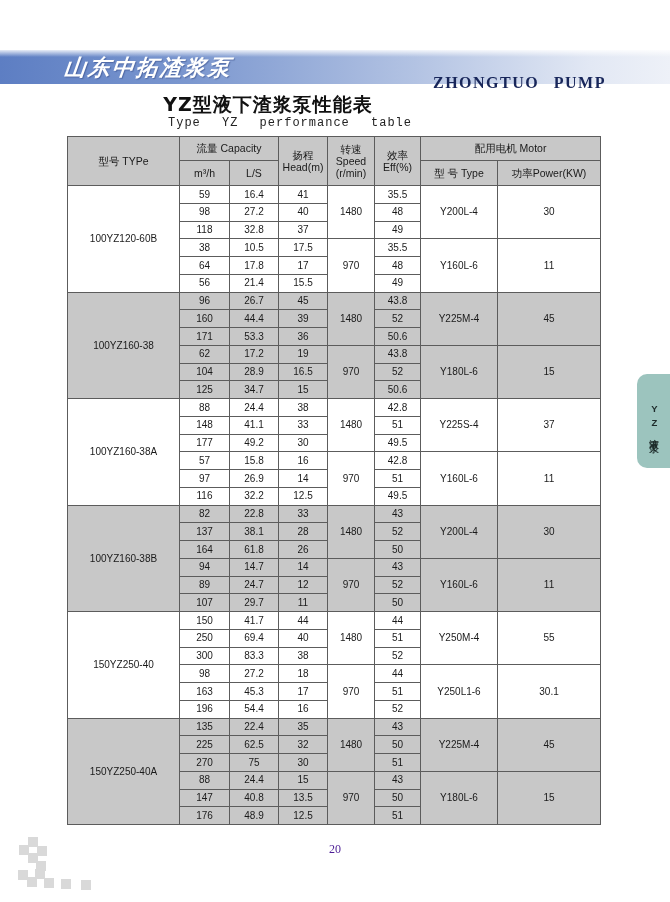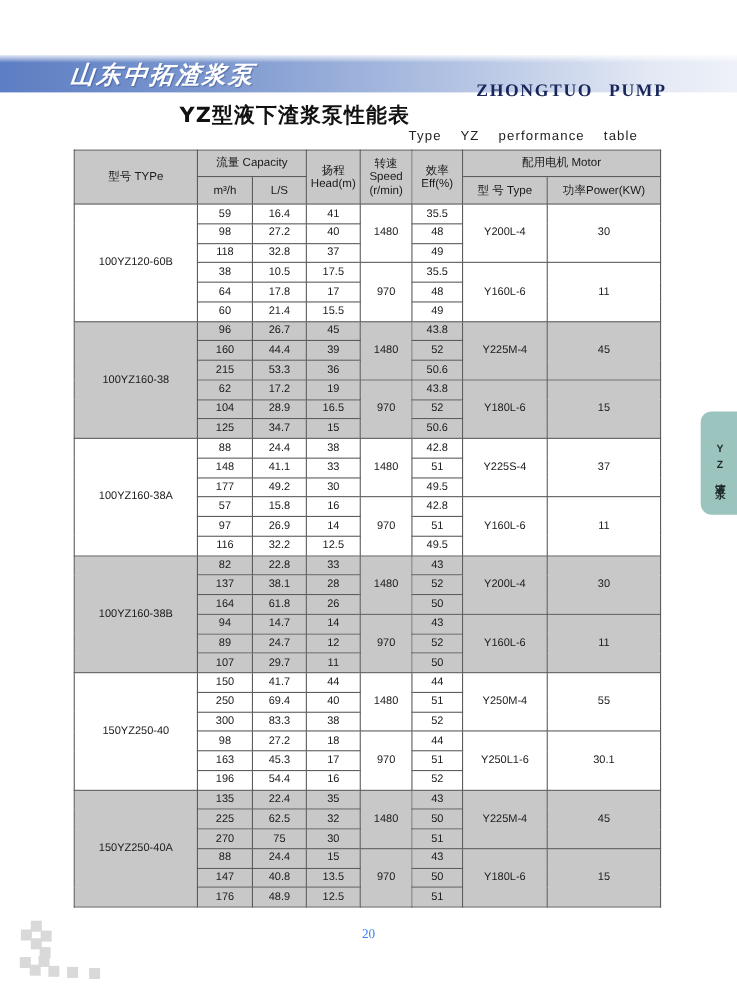--- a/index.html
+++ b/index.html
@@ -30,23 +30,23 @@
     font-size:16px; letter-spacing:1.5px; word-spacing:9px;
   }
 
   
   .title-zh {
     position:absolute; top:92px; left:0; width:536px; text-align:center;
     font-size:19px; font-weight:bold; color:#111; letter-spacing:1px;
     font-family:"DejaVu Sans", sans-serif;
   }
   .title-en {
-    position:absolute; top:116px; left:0; width:580px; text-align:right;
+    position:absolute; top:116px; left:0; width:580px; text-align:center;
     font-size:12px; color:#222; letter-spacing:1px; word-spacing:13px;
-    font-family:Liberation Sans, sans-serif;
+    font-family:Liberation Mono, monospace;
   }
 
   
   #perf-table {
     position:absolute; left:67px; top:136px; width:533px;
     border-collapse:collapse; table-layout:fixed;
   }
   #perf-table th, #perf-table td {
     border:1px solid #5c5c5c; text-align:center; vertical-align:middle;
     padding:0; font-size:10px; color:#1a1a1a; font-weight:normal;
@@ -66,21 +66,21 @@
     display:flex; align-items:center; justify-content:center;
   }
   .side-tab span {
     writing-mode:vertical-rl; text-orientation:upright;
     font-size:9.5px; letter-spacing:3px; color:#1d2b2a; font-weight:bold;
   }
 
   
   .page-number {
     position:absolute; top:842px; left:0; width:670px; text-align:center;
-    font-size:12px; color:#3b82f6; font-family:"Liberation Serif", serif;
+    font-size:12px; color:#4c1d95; font-family:"Liberation Serif", serif;
   }
   .decor { position:absolute; left:0; top:0; width:120px; height:902px; pointer-events:none; }
   .decor i { position:absolute; width:10px; height:10px; background:#d9d9d9; display:block; }
 </style>
 </head>
 <body>
 
 <div class="banner">
   <div class="logo-text">山东中拓渣浆泵</div>
   <div class="brand-text">ZHONGTUO  PUMP</div>
@@ -157,21 +157,21 @@
         <td rowspan="3">Y160L-6</td>
         <td rowspan="3">11</td>
       </tr>
       <tr>
         <td>64</td>
         <td>17.8</td>
         <td>17</td>
         <td>48</td>
       </tr>
       <tr>
-        <td>60</td>
+        <td>56</td>
         <td>21.4</td>
         <td>15.5</td>
         <td>49</td>
       </tr>
       <tr class="shaded">
         <td rowspan="6" class="model-cell">100YZ160-38</td>
         <td>96</td>
         <td>26.7</td>
         <td>45</td>
         <td rowspan="3">1480</td>
@@ -179,21 +179,21 @@
         <td rowspan="3">Y225M-4</td>
         <td rowspan="3">45</td>
       </tr>
       <tr class="shaded">
         <td>160</td>
         <td>44.4</td>
         <td>39</td>
         <td>52</td>
       </tr>
       <tr class="shaded">
-        <td>215</td>
+        <td>171</td>
         <td>53.3</td>
         <td>36</td>
         <td>50.6</td>
       </tr>
       <tr class="shaded">
         <td>62</td>
         <td>17.2</td>
         <td>19</td>
         <td rowspan="3">970</td>
         <td>43.8</td>

